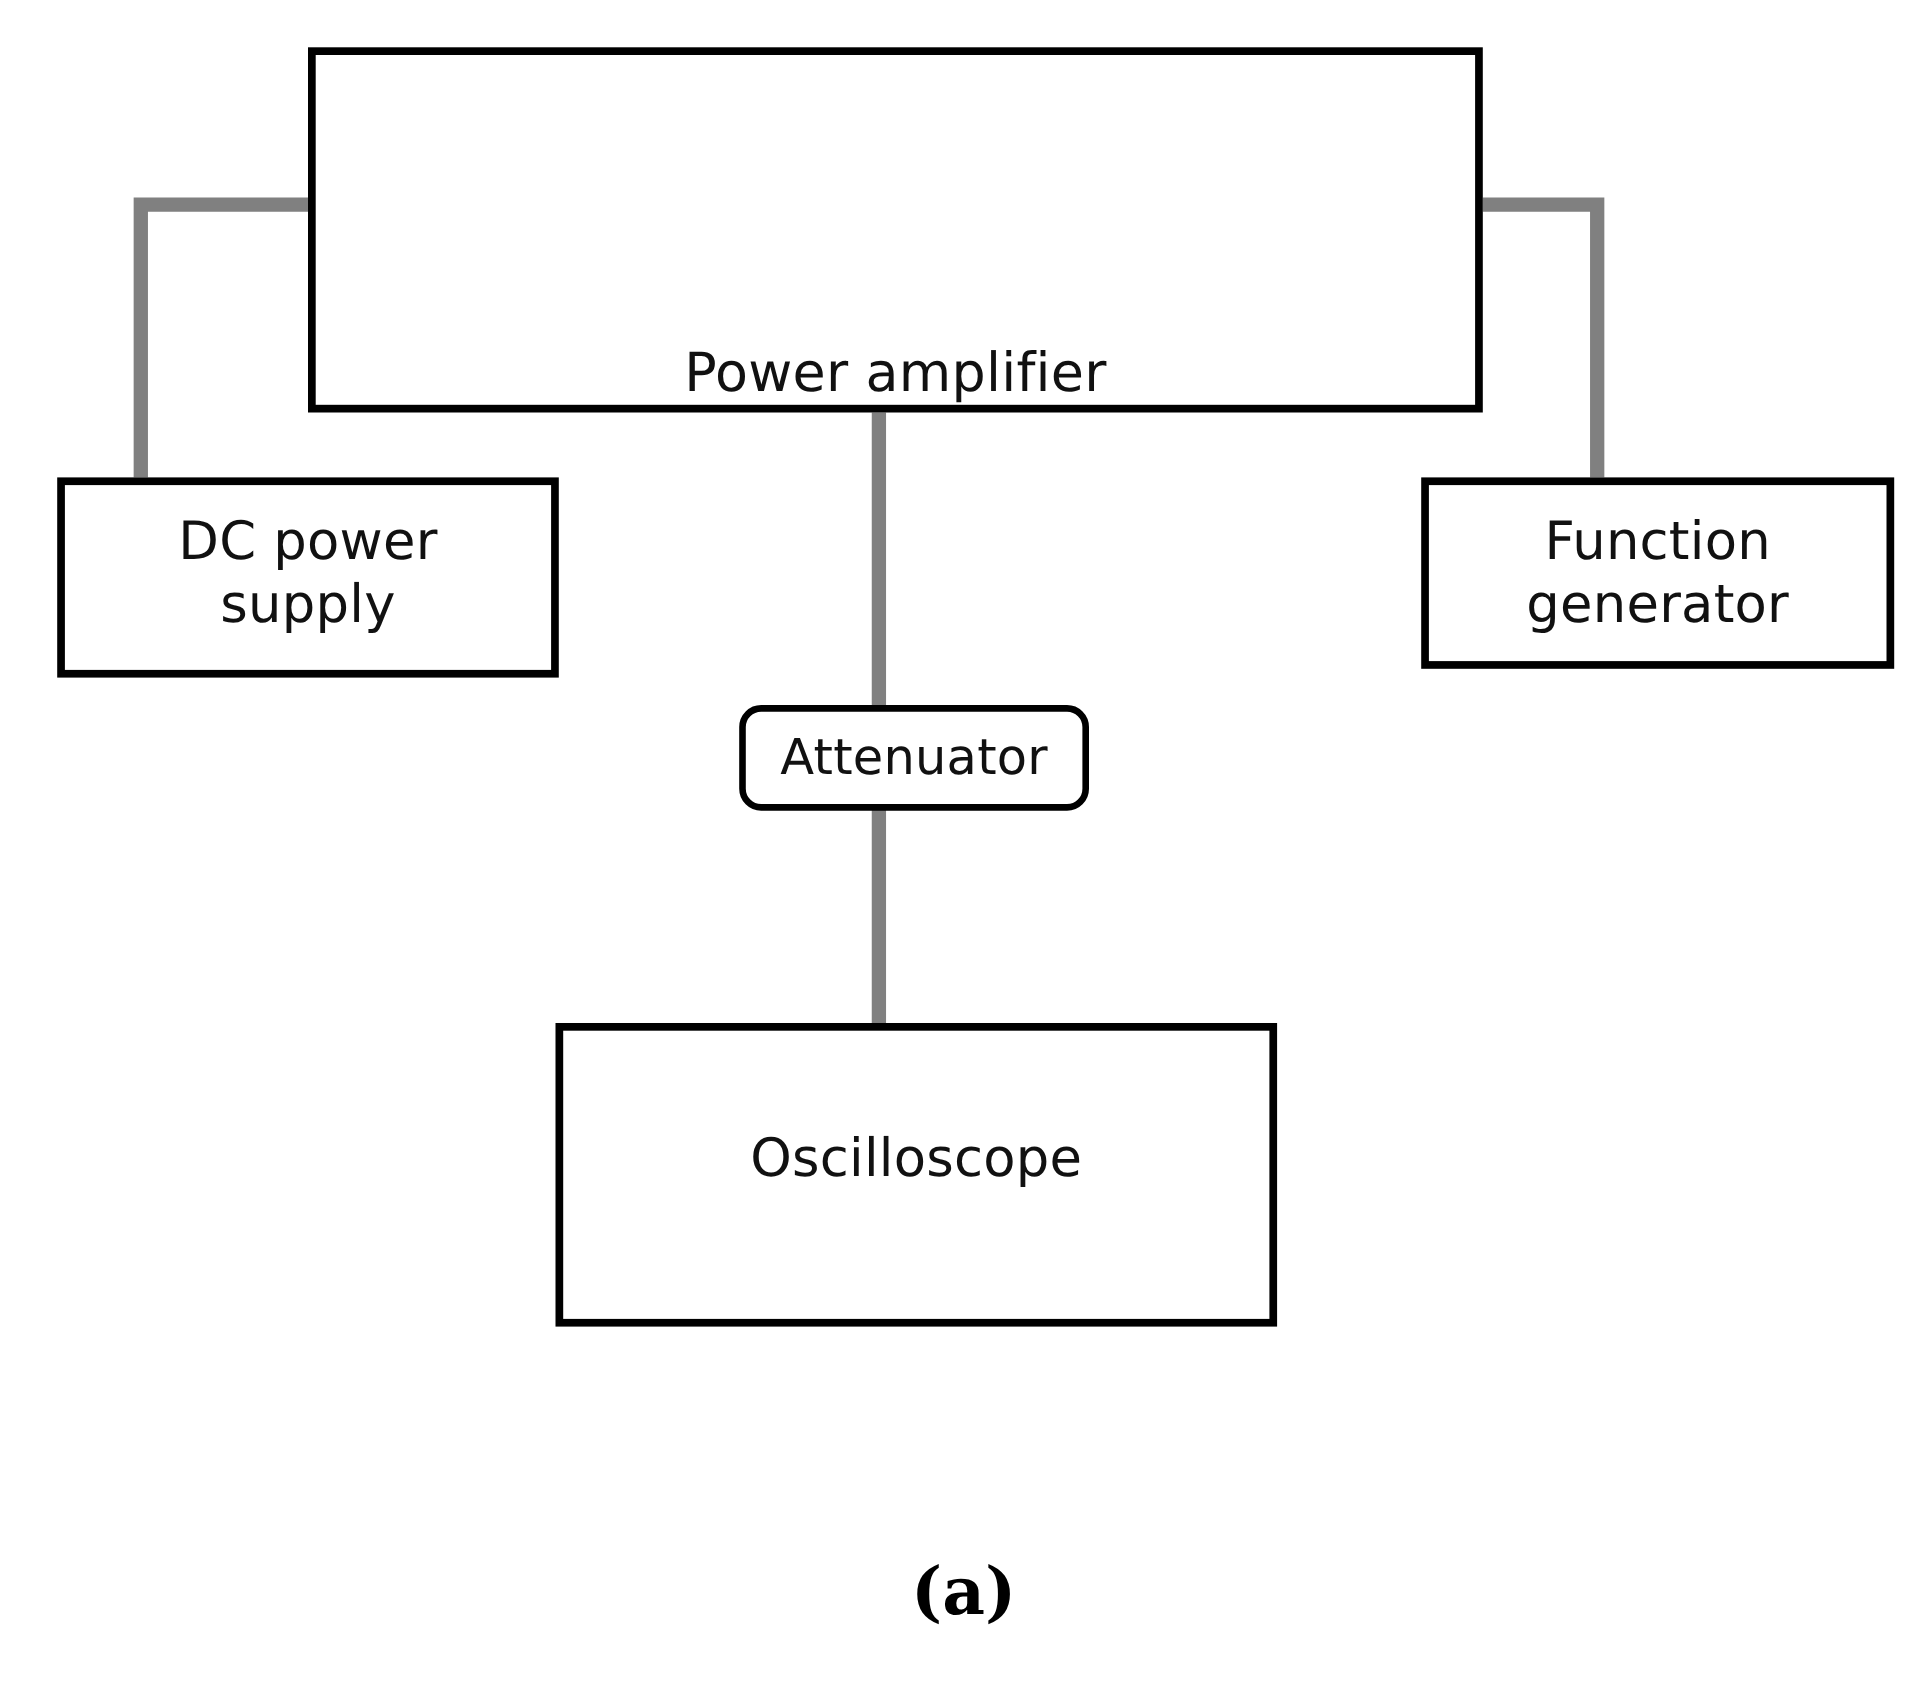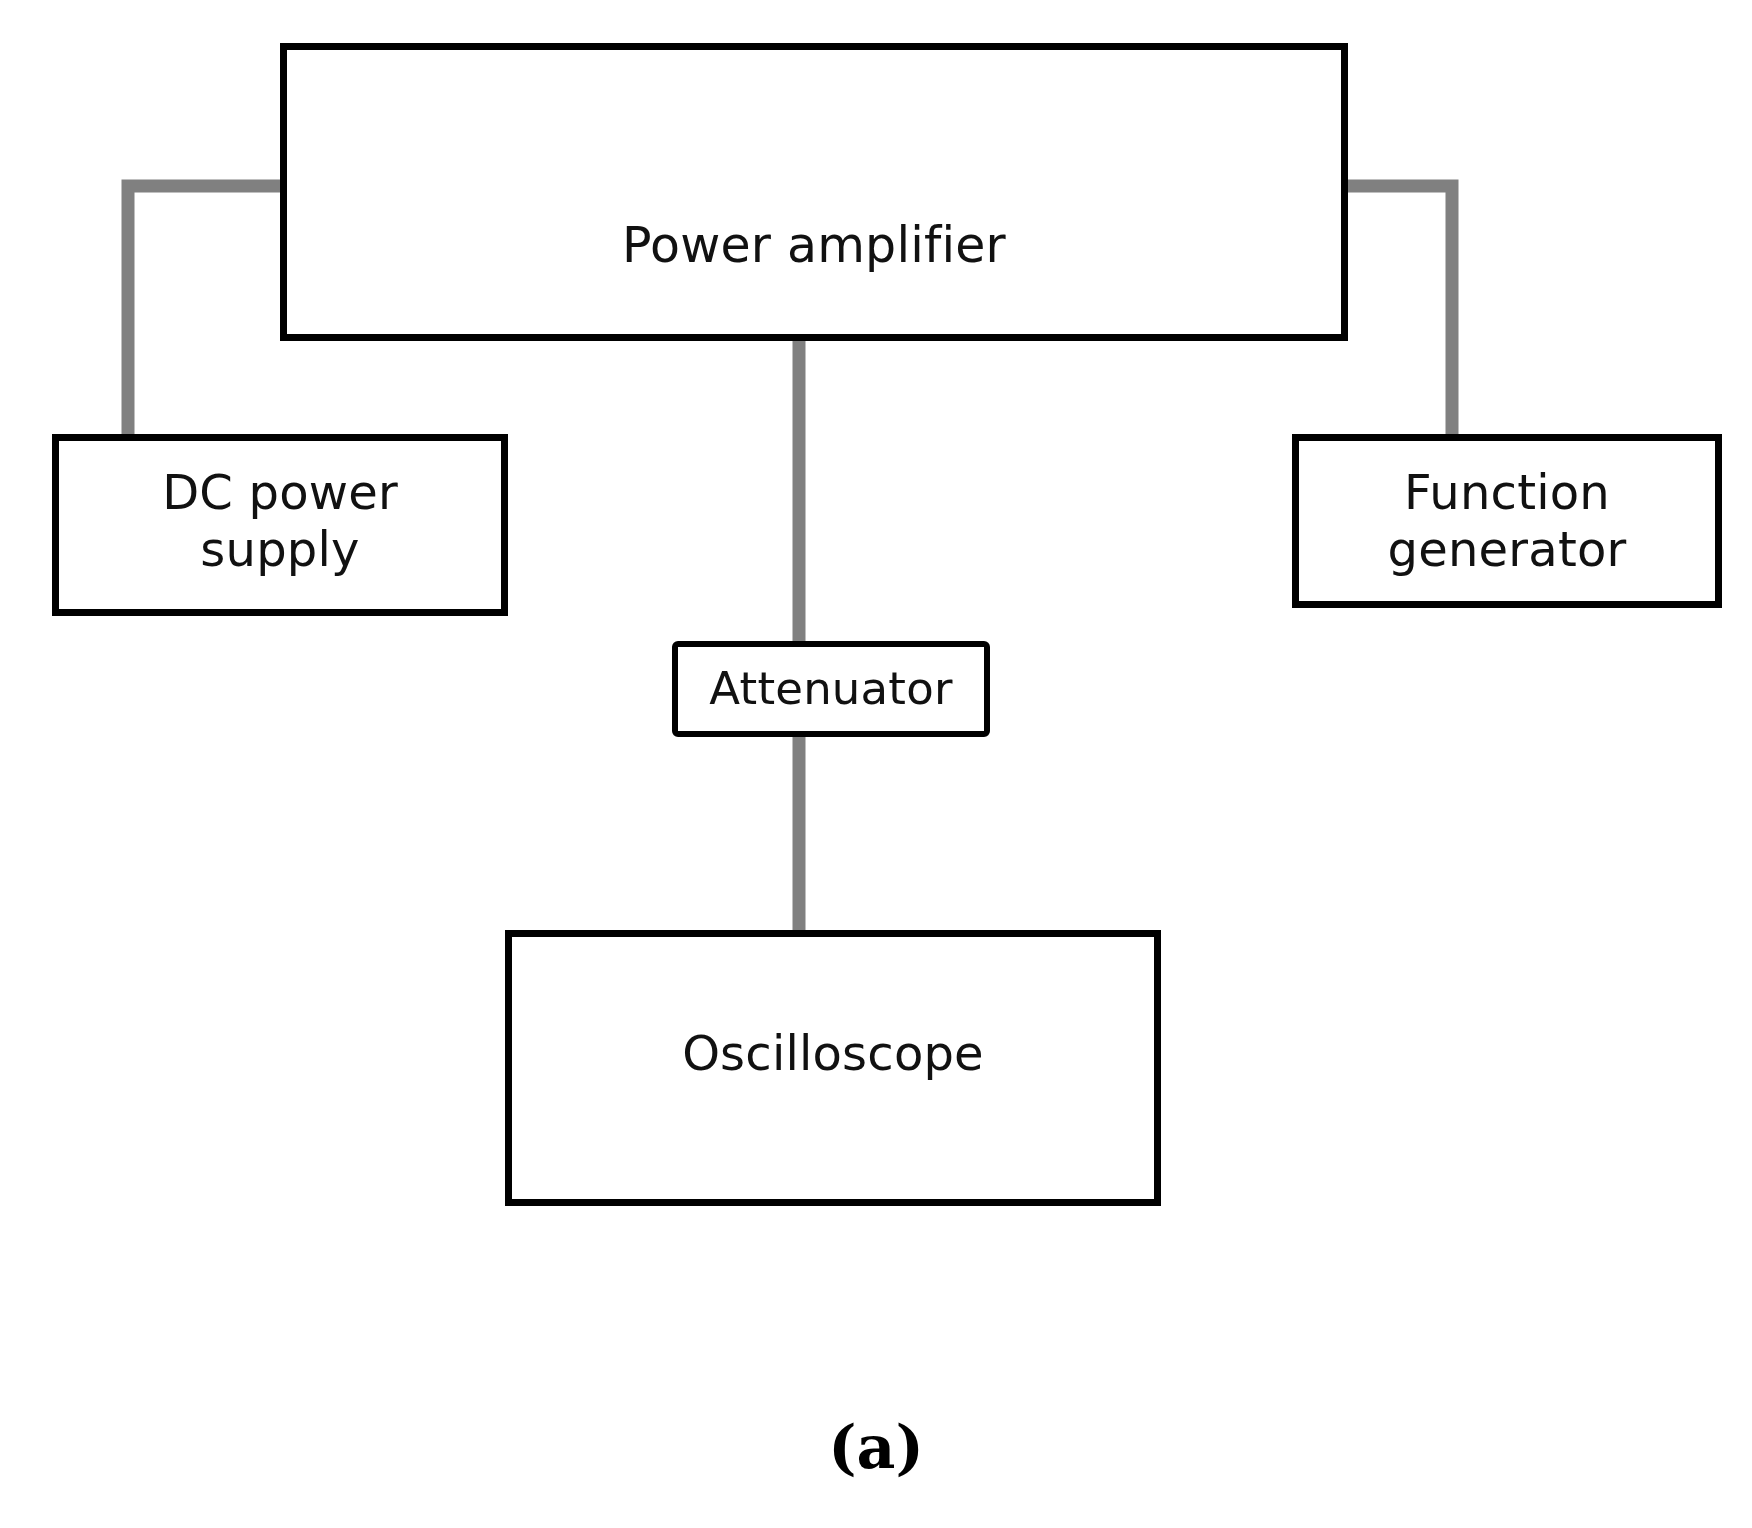--- a/index.html
+++ b/index.html
@@ -45,22 +45,22 @@
     line-height: 1.18;
     letter-spacing: 0.2px;
     white-space: pre-line;
   }
 
   
   #block-power-amplifier {
     left: 280px;
     top: 43px;
     width: 1068px;
-    height: 298px;
-    align-items: center;
+    height: 332px;
+    align-items: flex-end;
     justify-content: center;
   }
   #block-power-amplifier .label {
     font-size: 49px;
     margin-top: 107px;
   }
 
   
   #block-dc-power-supply {
     left: 52px;
@@ -86,21 +86,21 @@
     font-size: 48px;
     margin-top: 23px;
   }
 
   
   #block-attenuator {
     left: 672px;
     top: 641px;
     width: 318px;
     height: 96px;
-    border-radius: 6px;
+    border-radius: 20px;
     border-width: 6px;
   }
   #block-attenuator .label {
     font-size: 45px;
   }
 
   
   #block-oscilloscope {
     left: 505px;
     top: 930px;

